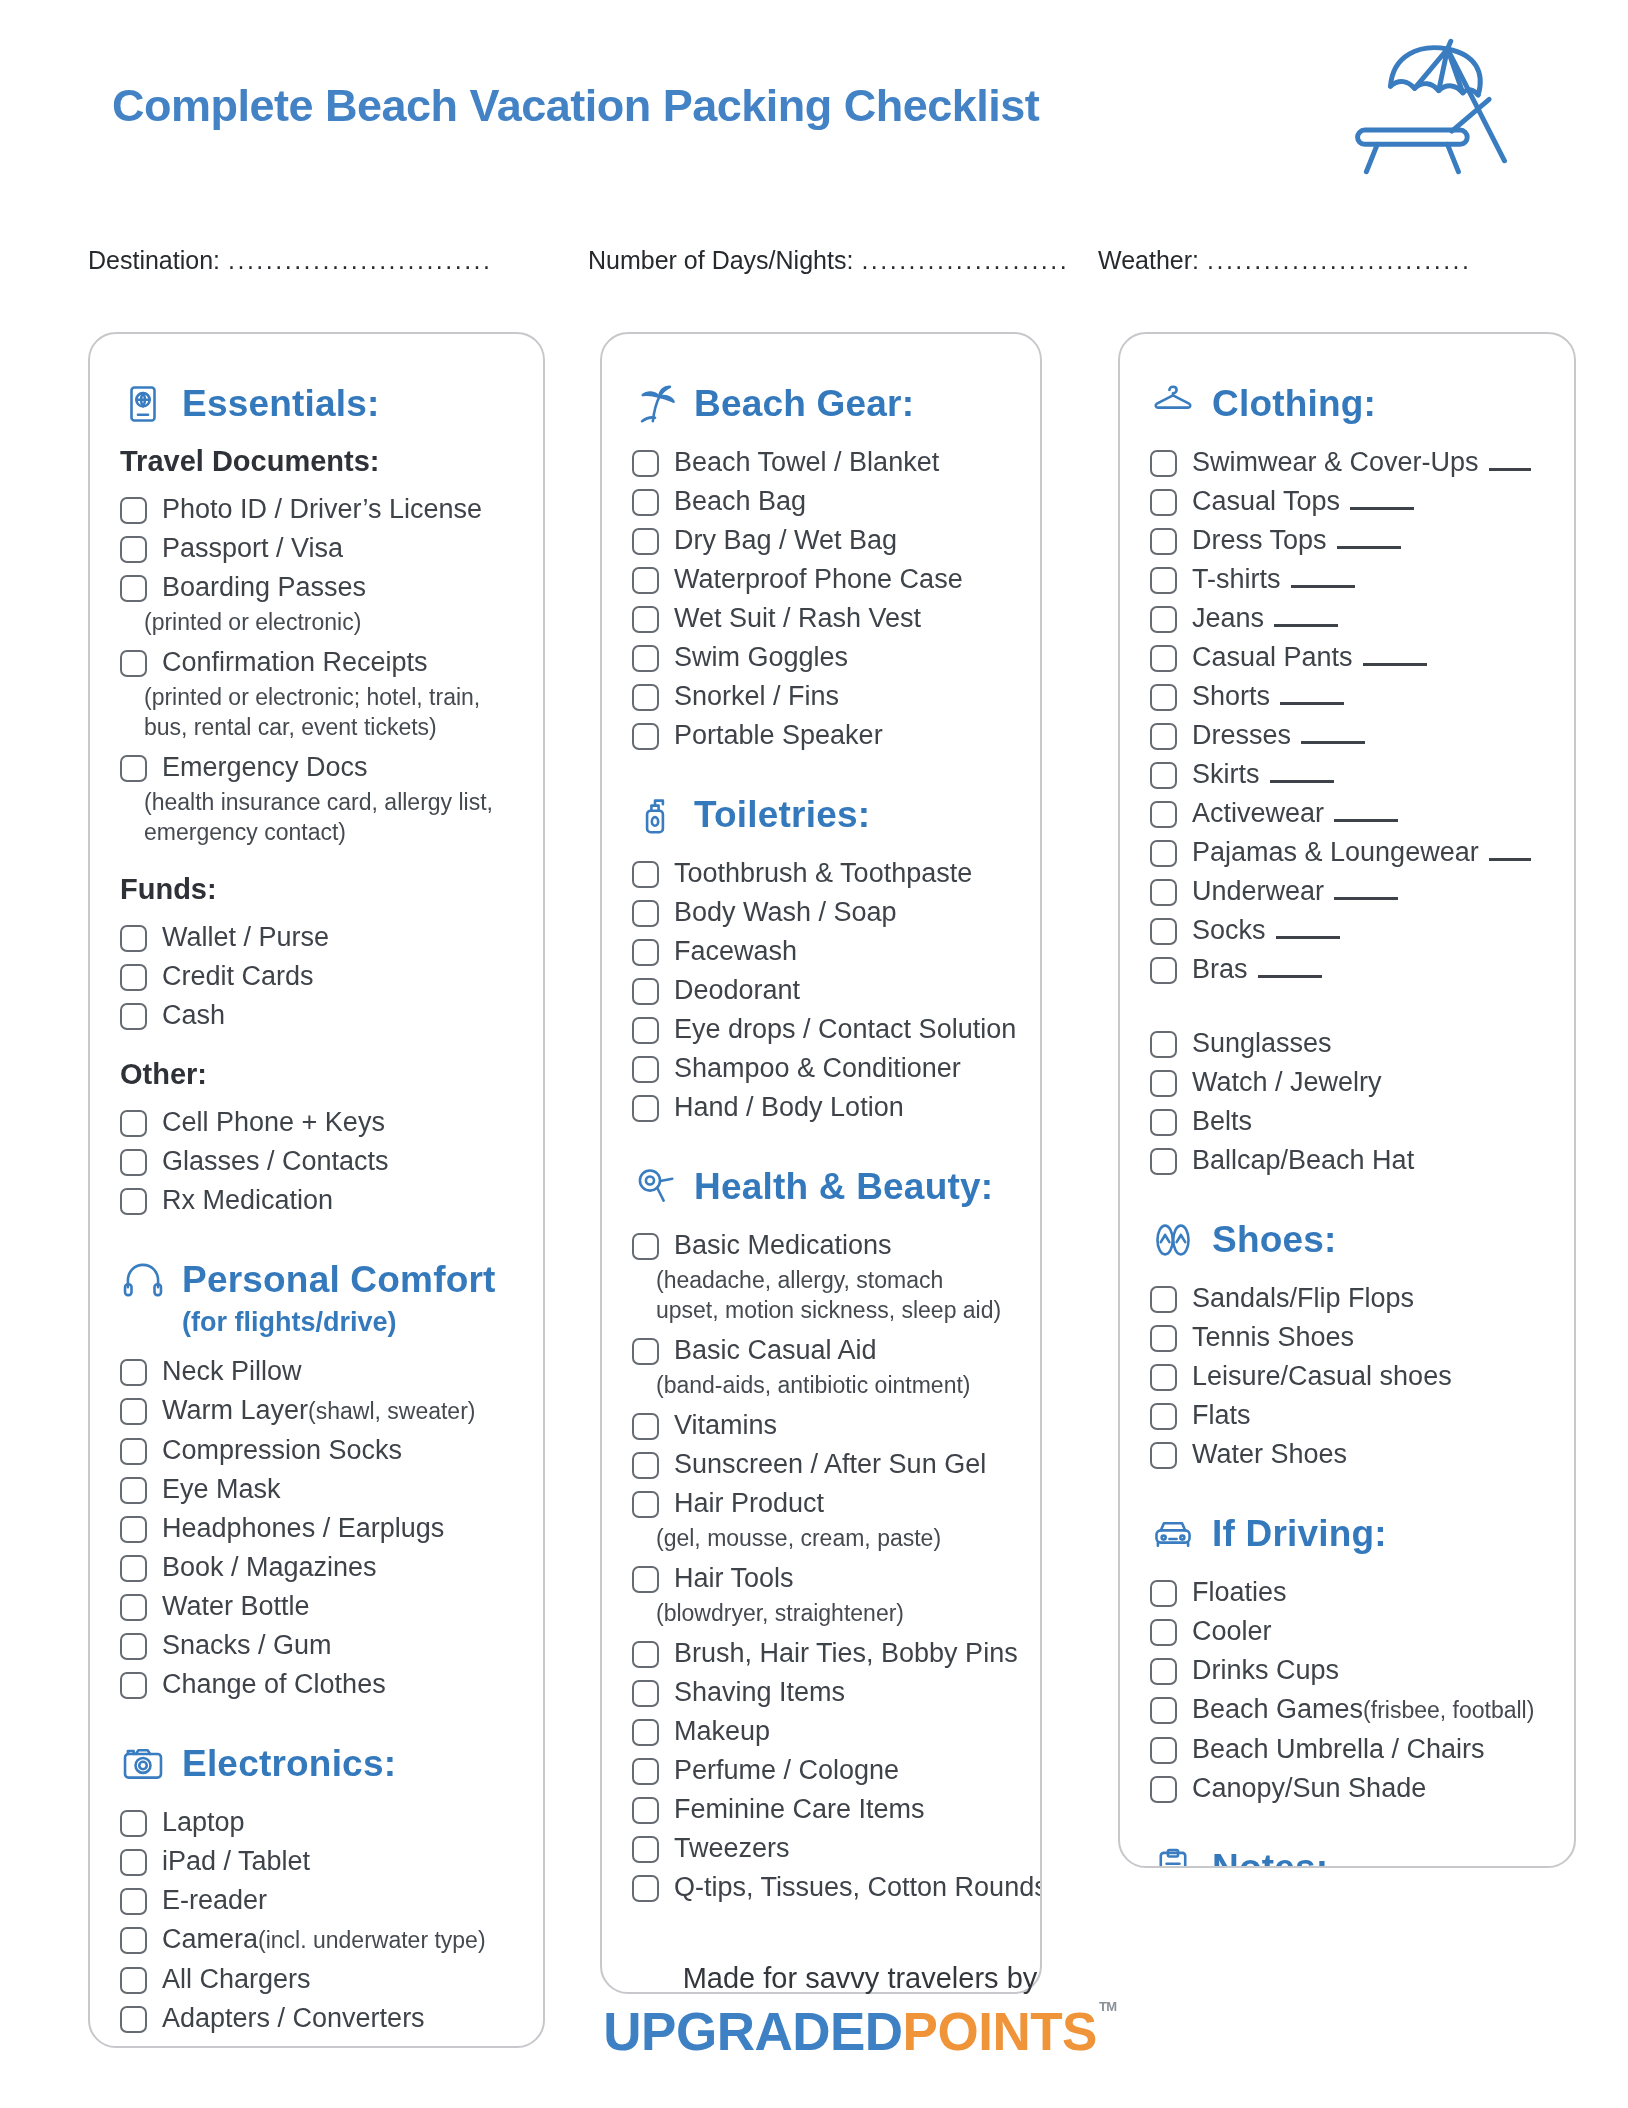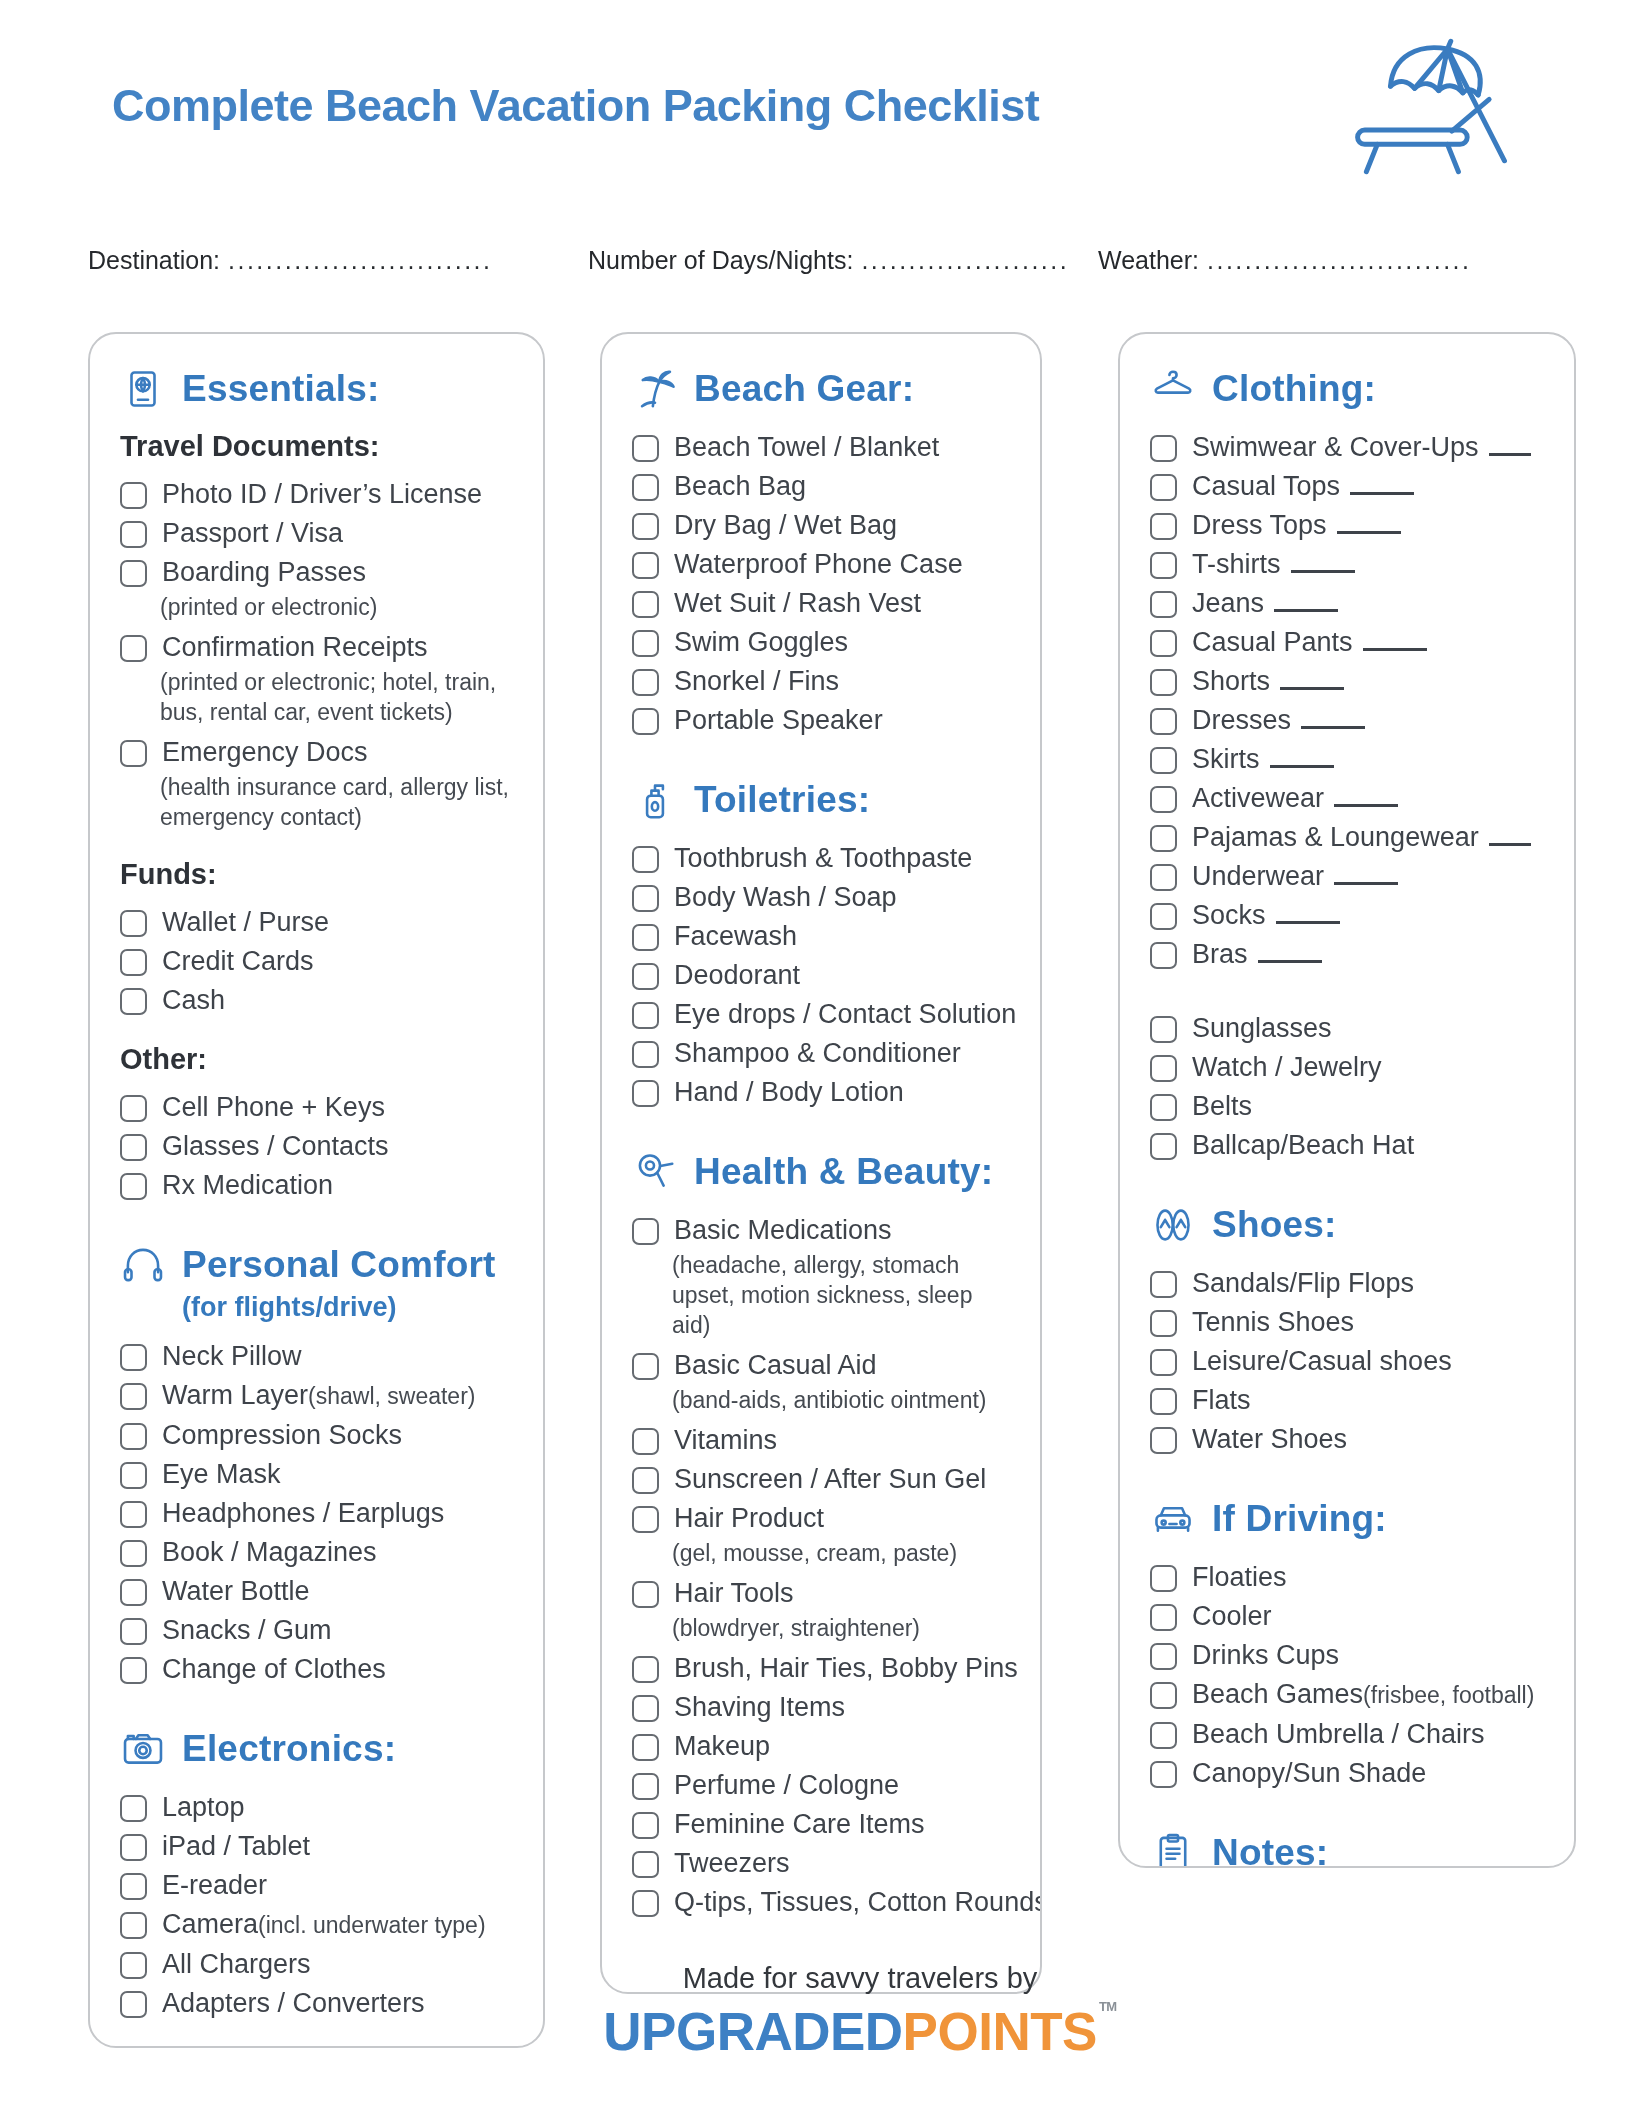--- a/index.html
+++ b/index.html
@@ -7,41 +7,41 @@
        font-family:"Liberation Sans", sans-serif;overflow:hidden;}
   .page-title{position:absolute;left:112px;top:52px;font-size:45px;font-weight:700;
        color:#4383c5;letter-spacing:-.5px;margin-top:28px;}
   .header-art{position:absolute;left:1308px;top:38px;}
   .fields{position:absolute;top:246px;left:0;width:1628px;font-size:25px;color:#26292d;}
   .field{position:absolute;white-space:nowrap;}
   .field .dots{letter-spacing:2.5px;margin-left:8px;color:#26292d;}
   .f0{left:88px;} .f1{left:588px;} .f2{left:1098px;}
 
   .card{position:absolute;top:332px;border:2px solid #c6c8cb;border-radius:28px;
-        background:#fff;padding:32px 24px 28px 30px;box-sizing:border-box;overflow:hidden;}
+        background:#fff;padding:47px 24px 28px 30px;box-sizing:border-box;overflow:hidden;}
   .card1{left:88px;width:457px;height:1716px;}
   .card2{left:600px;width:442px;height:1662px;}
   .card3{left:1118px;width:458px;height:1536px;}
 
   .section + .section{margin-top:40px;}
   .sec-head{display:flex;align-items:center;gap:16px;margin:0 0 18px;}
   .sec-icon{flex:none;display:inline-flex;}
   .sec-icon svg{display:block;}
   .sec-title{font-size:37px;font-weight:700;color:#3579bd;letter-spacing:.2px;}
   .sec-sub{font-size:27px;font-weight:700;color:#3579bd;margin:-14px 0 16px 62px;}
 
   .group-label{font-size:29px;font-weight:700;color:#2e3238;margin:26px 0 14px;}
   .group-label.first{margin-top:6px;}
 
   .item{display:flex;align-items:flex-start;gap:15px;margin:0 0 5px;}
   .cb{flex:none;width:23px;height:23px;border:2px solid #666b71;border-radius:7px;
       margin-top:5px;background:#fff;}
   .item-text{font-size:27px;line-height:34px;color:#3e434a;white-space:nowrap;}
   .inline-note{font-size:23px;color:#454a51;}
-  .block-note{margin:-2px 10px 8px 40px;font-size:23px;line-height:30px;color:#454a51;
+  .block-note{margin:-2px 10px 8px 24px;font-size:23px;line-height:30px;color:#454a51;
       white-space:normal;max-width:372px;}
   .blank-line{display:inline-block;width:64px;height:.72em;margin-left:10px;
       border-bottom:3px solid #3e434a;}
   .notes-line{border-bottom:4.5px dotted #3a3f45;height:30px;margin:0 6px 12px 6px;}
 
   .footer{position:absolute;left:520px;top:1962px;width:680px;text-align:center;}
   .tagline{font-size:29px;color:#33373c;margin-bottom:6px;}
   .logo{font-size:53px;font-weight:800;letter-spacing:-.5px;white-space:nowrap;}
   .logo .blue{color:#3d80c4;} .logo .orange{color:#f0943a;}
   .logo .tm{font-size:13px;color:#8a9097;vertical-align:top;font-weight:700;

